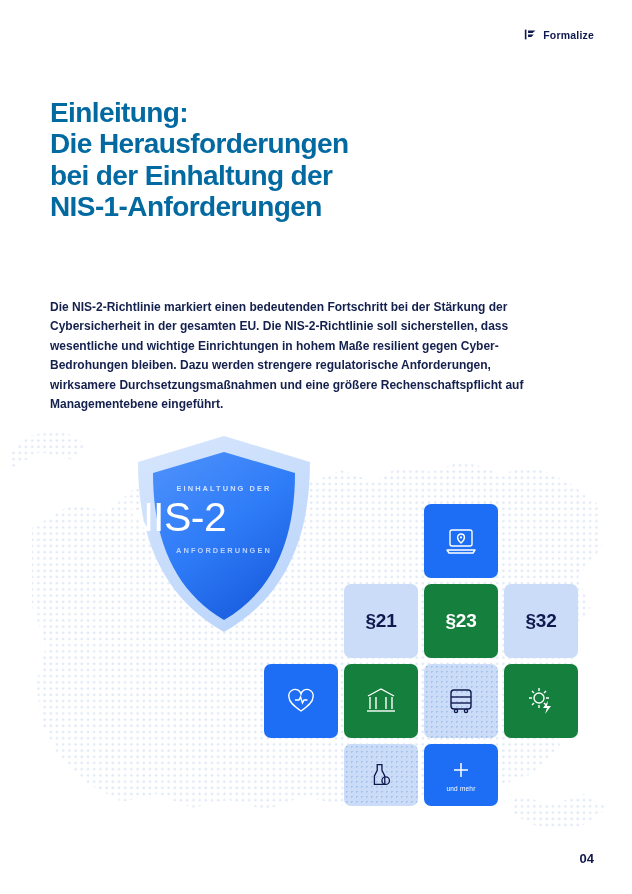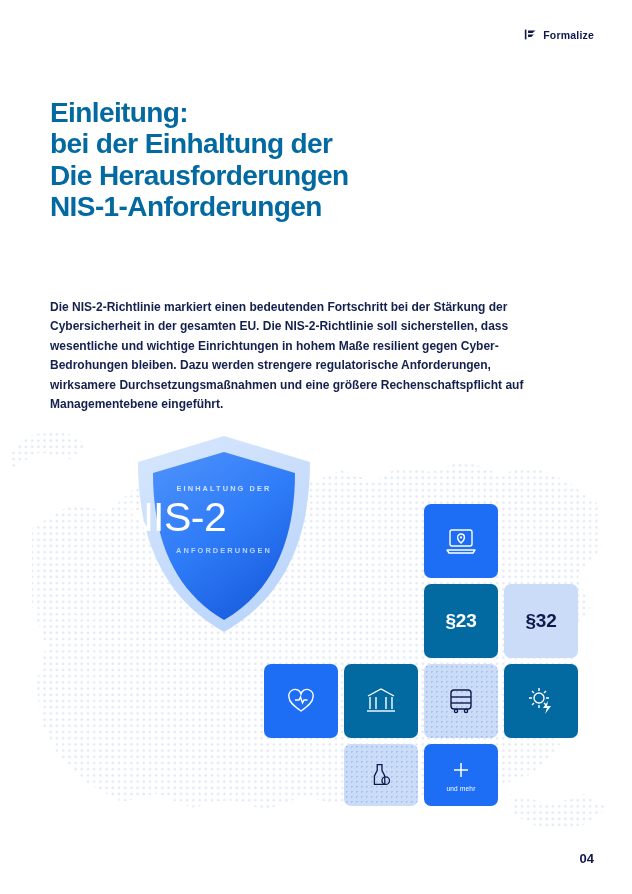--- a/index.html
+++ b/index.html
@@ -127,21 +127,21 @@
     align-items: center;
     justify-content: center;
     flex-direction: column;
     box-sizing: border-box;
   }
   .tile .para {
     font-size: 19px;
     font-weight: 700;
     letter-spacing: -0.3px;
   }
-  .tile-navy { background: #0369a1; color: #ffffff; }
+  .tile-navy { background: #15803d; color: #ffffff; }
   .tile-blue { background: #1d6ef5; color: #ffffff; }
   .tile-paleblue { background: #cadcf7; color: #10194e; }
   .tile-dots-light {
     background-color: #cadcf7;
     background-image: radial-gradient(#a9c4ea 1px, transparent 1px);
     background-size: 5px 5px;
   }
   .tile-plus-label {
     font-size: 6.5px;
     margin-top: 4px;
@@ -171,22 +171,22 @@
         <rect x="1" y="2" width="2" height="12" fill="#10194e"></rect>
         <path d="M5 3 L14 3 L10.5 6 L5 6 Z" fill="#10194e"></path>
         <path d="M5 8 L12 8 L9 11 L5 11 Z" fill="#10194e"></path>
       </svg>
     </span>
     <span class="logo-text">Formalize</span>
   </div>
 
   <h1 class="title">
     <span class="line">Einleitung:</span>
+    <span class="line">Die Herausforderungen</span>
     <span class="line">bei der Einhaltung der</span>
-    <span class="line">Die Herausforderungen</span>
     <span class="line">NIS-1-Anforderungen</span>
   </h1>
 
   <p class="intro">Die NIS-2-Richtlinie markiert einen bedeutenden Fortschritt bei der Stärkung der Cybersicherheit in der gesamten EU. Die NIS-2-Richtlinie soll sicherstellen, dass wesentliche und wichtige Einrichtungen in hohem Maße resilient gegen Cyber-Bedrohungen bleiben. Dazu werden strengere regulatorische Anforderungen, wirksamere Durchsetzungsmaßnahmen und eine größere Rechenschaftspflicht auf Managementebene eingeführt.</p>
 
   <div class="map-wrap">
     <svg class="map-dots" viewBox="0 0 610 430" aria-hidden="true">
       <defs>
         <pattern id="dotpat" x="0" y="0" width="6.2" height="6.2" patternUnits="userSpaceOnUse">
           <circle cx="1.6" cy="1.6" r="1.35" fill="#c9d8ef"></circle>
@@ -224,20 +224,23 @@
     <span>
       <svg width="34" height="34" viewBox="0 0 34 34" fill="none" stroke="#ffffff" stroke-width="1.4">
         <rect x="6" y="6" width="22" height="16" rx="2"></rect>
         <path d="M3 26 h28 l-2 3 H5 Z" stroke-linejoin="round"></path>
         <path d="M17 10 a3.4 3.4 0 0 1 3.4 3.4 c0 2.6-3.4 5.6-3.4 5.6 s-3.4-3-3.4-5.6A3.4 3.4 0 0 1 17 10 Z"></path>
         <circle cx="17" cy="13.4" r="1.1" fill="#ffffff" stroke="none"></circle>
       </svg>
     </span>
   </div>
 
+  <div class="tile tile-paleblue" style="left:344px; top:584px; width:74px; height:74px;">
+    <span class="para">§21</span>
+  </div>
 
   <div class="tile tile-navy" style="left:424px; top:584px; width:74px; height:74px;">
     <span class="para">§23</span>
   </div>
 
   <div class="tile tile-paleblue" style="left:504px; top:584px; width:74px; height:74px;">
     <span class="para">§32</span>
   </div>
 
   <div class="tile tile-blue" style="left:264px; top:664px; width:74px; height:74px;">

